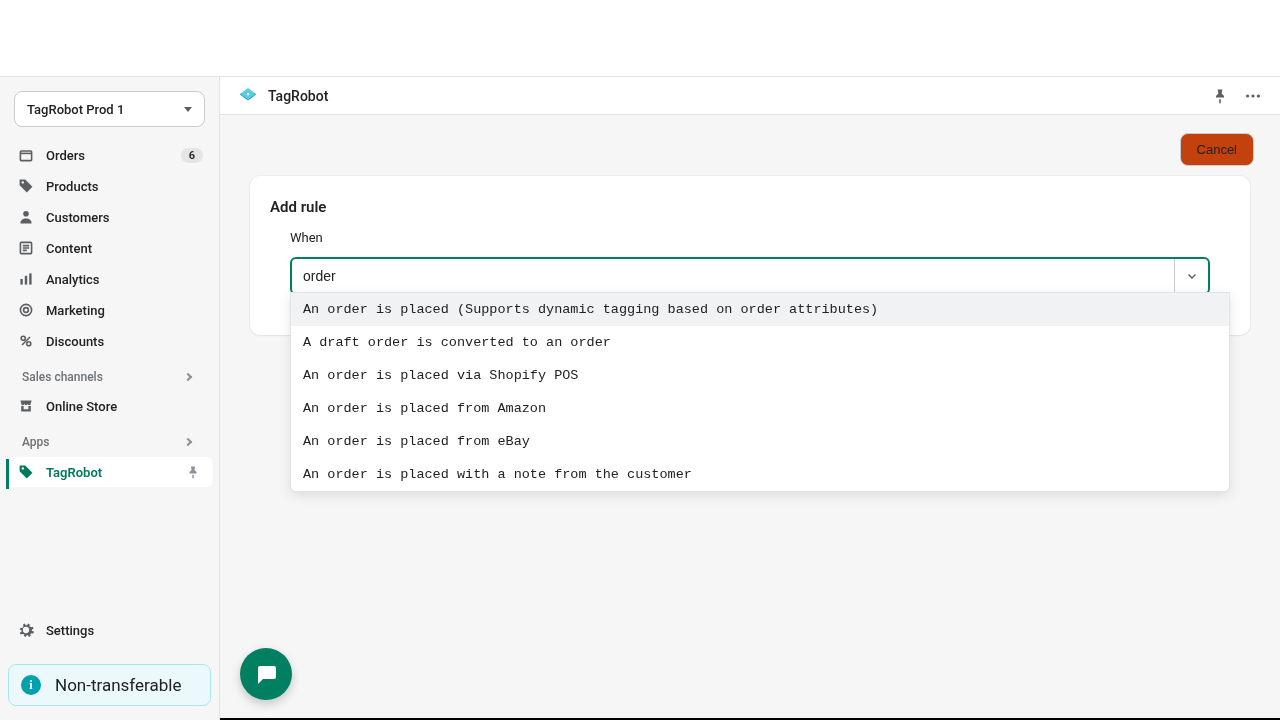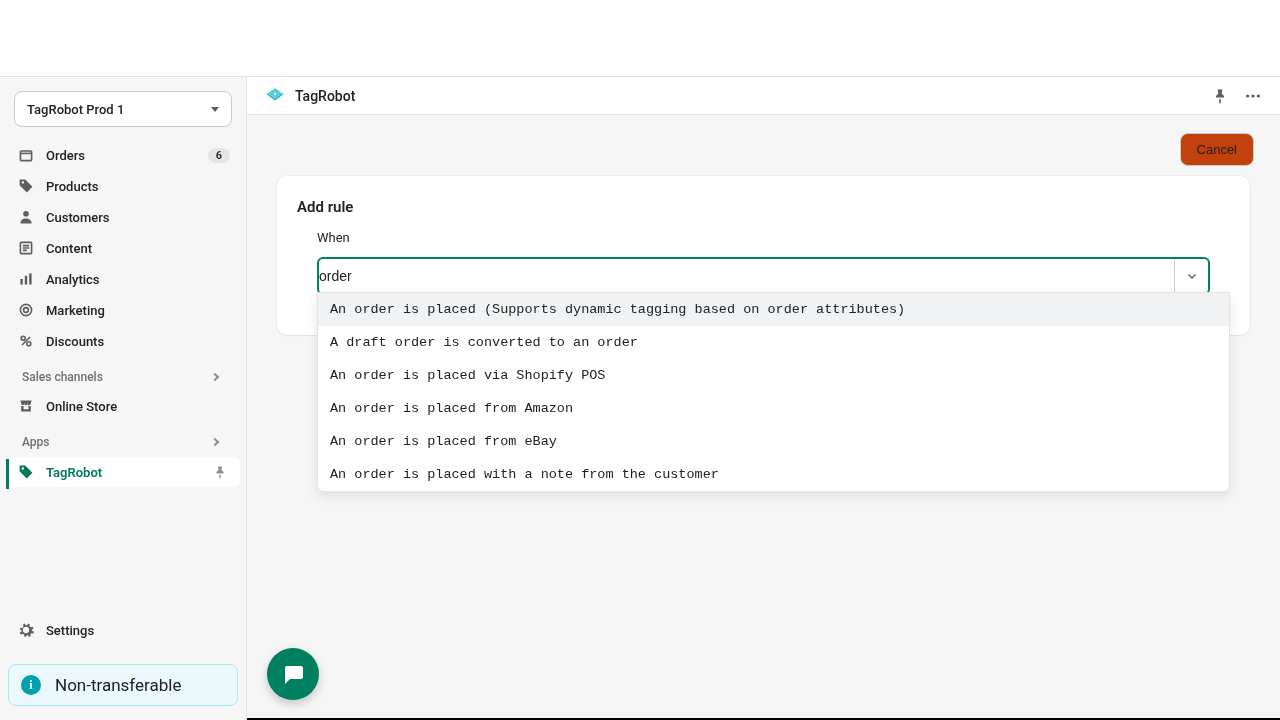--- a/index.html
+++ b/index.html
@@ -1,20 +1,20 @@
 <!DOCTYPE html>
 <html><head>
 <meta charset="utf-8">
 <style>
   * { box-sizing: border-box; margin: 0; padding: 0; }
   html, body { width: 1280px; height: 720px; font-family: -apple-system, BlinkMacSystemFont, "Segoe UI", Roboto, Helvetica, Arial, sans-serif; background: #fff; }
   .top-gap { height: 77px; background: #fff; border-bottom: 1px solid #e1e3e5; }
   .app { display: flex; height: calc(720px - 77px); }
   
-  .sidebar { width: 247px; background: #f6f6f7; border-right: 1px solid #e1e3e5; display: flex; flex-direction: column; position: relative; }
+  .sidebar { width: 220px; background: #f6f6f7; border-right: 1px solid #e1e3e5; display: flex; flex-direction: column; position: relative; }
   .store-switcher { margin: 14px 14px 8px; height: 36px; border: 1px solid #c9cccf; border-radius: 8px; background: #fff; display: flex; align-items: center; justify-content: space-between; padding: 0 12px; cursor: pointer; }
   .store-switcher span { font-size: 13px; color: #202223; font-weight: 500; }
   .caret-down { width: 0; height: 0; border-left: 4px solid transparent; border-right: 4px solid transparent; border-top: 5px solid #5c5f62; }
   .nav { padding: 4px 6px; }
   .nav-item { display: flex; align-items: center; padding: 5px 10px; border-radius: 6px; cursor: pointer; margin: 1px 0; }
   .nav-icon { width: 20px; height: 20px; display: flex; align-items: center; justify-content: center; margin-right: 10px; color: #5c5f62; flex-shrink: 0; }
   .nav-label { font-size: 13px; color: #202223; font-weight: 500; flex: 1; }
   .nav-badge { background: #e4e5e7; border-radius: 10px; padding: 1px 8px; font-size: 11px; font-weight: 600; color: #202223; }
   .section-header { display: flex; align-items: center; justify-content: space-between; padding: 6px 16px; margin-top: 8px; cursor: pointer; }
   .section-header span { font-size: 12px; color: #6d7175; font-weight: 500; }
@@ -35,21 +35,21 @@
   .app-title { font-size: 14px; font-weight: 500; color: #202223; }
   .app-header-actions { margin-left: auto; display: flex; align-items: center; gap: 16px; }
   .pin-icon-hdr, .dots-icon { color: #5c5f62; cursor: pointer; display: flex; align-items: center; }
   .button-row { display: flex; justify-content: flex-end; padding: 18px 26px 10px; }
   .cancel-btn { border: 1px solid #c9cccf; background: #c2410c; border-radius: 8px; padding: 8px 16px; font-size: 13px; font-weight: 500; color: #202223; cursor: pointer; }
   .card { margin: 0 30px 30px; background: #fff; border-radius: 10px; box-shadow: 0 1px 2px rgba(0,0,0,.05), 0 0 0 1px rgba(0,0,0,.03); padding: 22px 20px 40px; }
   .card-title { font-size: 15px; font-weight: 600; color: #202223; margin-bottom: 14px; }
   .field-block { padding: 0 20px; position: relative; }
   .field-label { font-size: 13px; color: #202223; margin-bottom: 12px; display: block; }
   .combo { border: 2px solid #008060; border-radius: 6px; height: 38px; display: flex; align-items: center; background: #fff; }
-  .combo-input { border: none; outline: none; flex: 1; padding: 0 0; font-size: 14px; color: #202223; background: transparent; }
+  .combo-input { border: none; outline: none; flex: 1; padding: 0 11px; font-size: 14px; color: #202223; background: transparent; }
   .combo-caret { width: 34px; height: 100%; border-left: 1px solid #c9cccf; display: flex; align-items: center; justify-content: center; cursor: pointer; }
   .dropdown { position: absolute; left: 20px; right: 0; top: 62px; background: #fff; border: 1px solid #e1e3e5; border-radius: 0 0 6px 6px; box-shadow: 0 4px 12px rgba(0,0,0,.1); z-index: 10; overflow: hidden; }
   .dd-scroll { max-height: 226px; overflow-y: auto; font-family: Liberation Mono, monospace; }
   .dd-item { padding: 9px 12px; font-size: 13.5px; color: #202223; cursor: pointer; }
   .dd-item.highlight { background: #f1f2f3; }
   .dd-scroll::-webkit-scrollbar { width: 8px; }
   .dd-scroll::-webkit-scrollbar-thumb { background: #8a8a8a; border-radius: 4px; }
   .dd-scroll::-webkit-scrollbar-track { background: transparent; }
   .fab { position: absolute; left: 20px; bottom: 20px; width: 52px; height: 52px; border-radius: 50%; background: #008060; display: flex; align-items: center; justify-content: center; cursor: pointer; box-shadow: 0 4px 10px rgba(0,0,0,.2); }
   .bottom-border { position: absolute; bottom: 0; left: 0; right: 0; height: 2px; background: #000; }

